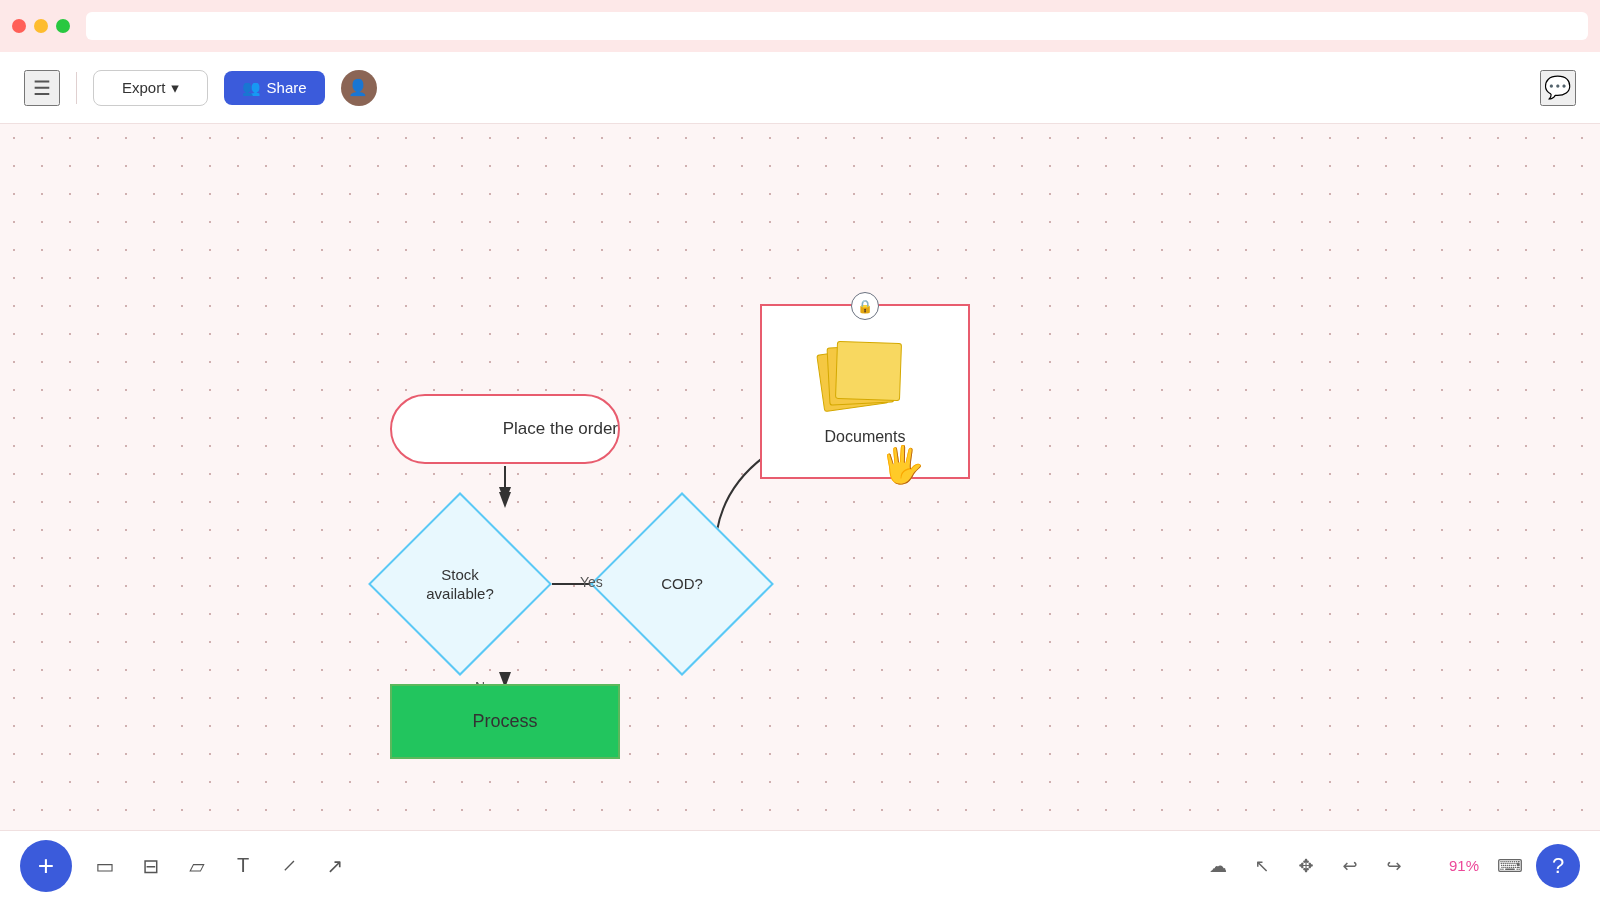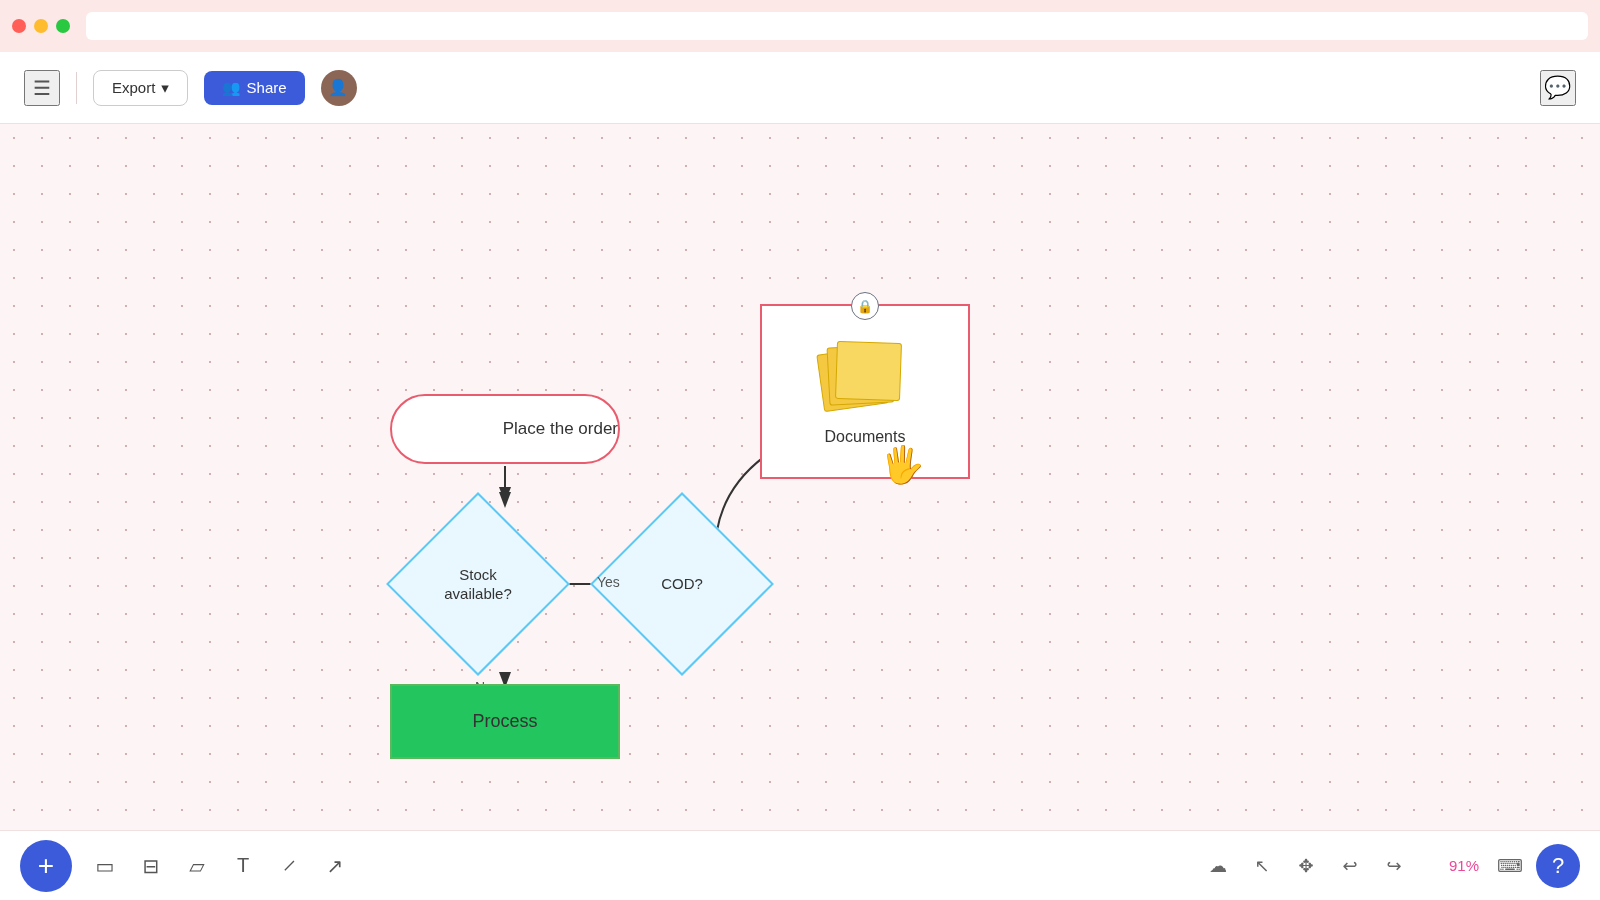--- a/index.html
+++ b/index.html
@@ -75,21 +75,21 @@
     .diagram-title {
       font-size: 22px;
       font-weight: 600;
       color: #222;
       flex: 1;
     }
     .btn-export {
       border: 1.5px solid #ccc;
       background: #fff;
       border-radius: 8px;
-      padding: 8px 18px;
+      padding: 8px 28px;
       font-size: 15px;
       cursor: pointer;
       display: flex; align-items: center; gap: 6px;
       color: #333;
     }
     .btn-share {
       background: #3b5bdb;
       color: #fff;
       border: none;
       border-radius: 8px;
@@ -159,21 +159,21 @@
       position: absolute;
       text-align: center;
       font-size: 15px;
       color: #333;
       font-weight: 500;
       line-height: 1.3;
       pointer-events: none;
     }
 
     .diamond-stock {
-      top: 370px; left: 388px;
+      top: 370px; left: 370px;
       width: 180px; height: 180px;
     }
     .diamond-cod {
       top: 370px; left: 592px;
       width: 180px; height: 180px;
     }
 
     
     .node-process {
       position: absolute;
@@ -385,21 +385,21 @@
   <div class="diamond-wrapper diamond-stock">
     <div class="diamond"></div>
     <span class="diamond-label">Stock<br>available?</span>
   </div>
 
   <div class="diamond-wrapper diamond-cod">
     <div class="diamond"></div>
     <span class="diamond-label">COD?</span>
   </div>
 
-  <div class="arrow-label" style="top:450px; left:580px;margin-left:17px;">Yes</div>
+  <div class="arrow-label" style="top:450px; left:580px;">Yes</div>
   <div class="arrow-label" style="top:555px; left:475px;">No</div>
 
   <div class="node-process">
     <span>Process</span>
   </div>
 
   <div class="node-documents">
     <div class="lock-icon">🔒</div>
     <div class="doc-icon-group">
       <div class="doc-sheet doc-sheet-1"></div>

